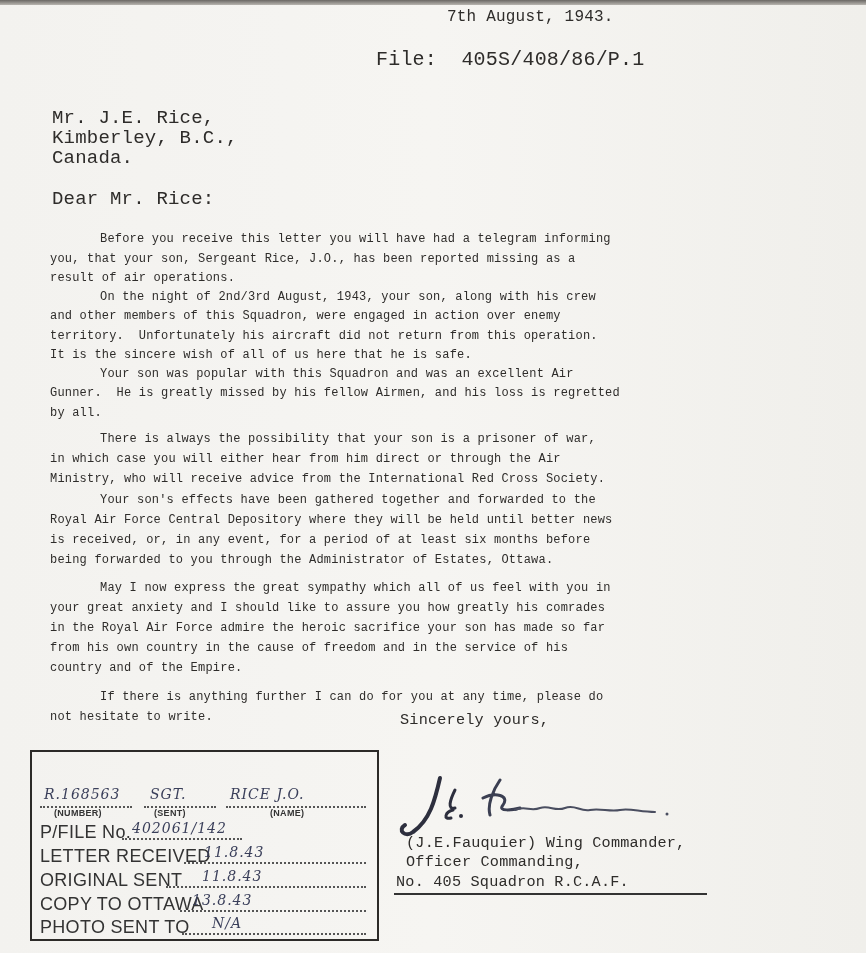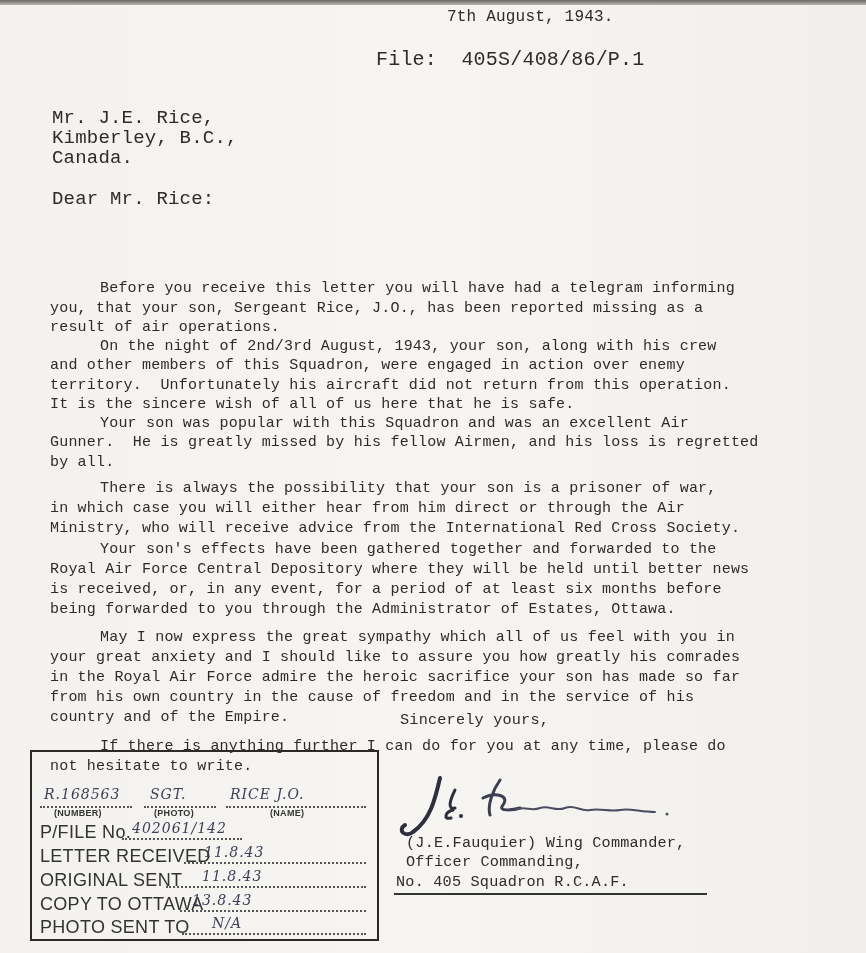--- a/index.html
+++ b/index.html
@@ -15,21 +15,21 @@
     background: linear-gradient(#6b6864, #b8b5b0);
   }
   .page {
     position: absolute; left: 0; top: 5px; width: 866px; height: 948px;
     background: linear-gradient(90deg, #f3f2ef 0%, #f6f5f2 50%, #f0efeb 100%);
   }
   .tw { position: absolute; white-space: pre; font-size: 15.2px; letter-spacing: 0.2px; }
   .date { left: 447px; top: 8px; font-size: 16px; }
   .file { left: 376px; top: 48px; font-size: 20px; }
   .addr { left: 52px; font-size: 19px; }
-  .line { left: 50px; font-size: 15px; margin-top: 48px; }
+  .line { left: 50px; font-size: 12px; }
   .ind { left: 100px; }
 
   .stamp {
     position: absolute; left: 30px; top: 750px; width: 345px; height: 187px;
     border: 2px solid #2c2a28;
     font-family: "Liberation Sans", "DejaVu Sans", sans-serif;
     color: #333;
     text-align: center;
   }
   .stamp .row { position: absolute; left: 8px; font-size: 18px; letter-spacing: 0.3px; white-space: pre; }
@@ -100,21 +100,21 @@
 <div class="squad-line"></div>
 
 <div class="stamp">
   <div class="hand" style="left:12px;top:34px">R.168563</div>
   <div class="hand" style="left:118px;top:34px">SGT.</div>
   <div class="hand" style="left:198px;top:34px">RICE J.O.</div>
   <div class="dots" style="left:8px;top:54px;width:92px"></div>
   <div class="dots" style="left:112px;top:54px;width:72px"></div>
   <div class="dots" style="left:194px;top:54px;width:140px"></div>
   <div class="sub" style="left:22px">(NUMBER)</div>
-  <div class="sub" style="left:122px">(PHOTO)</div>
+  <div class="sub" style="left:122px">(SENT)</div>
   <div class="sub" style="left:238px">(NAME)</div>
 
   <div class="row" style="top:70px">P/FILE No.</div>
   <div class="dots" style="left:90px;top:86px;width:120px"></div>
   <div class="hand" style="left:100px;top:68px">402061/142</div>
 
   <div class="row" style="top:94px">LETTER RECEIVED</div>
   <div class="dots" style="left:152px;top:110px;width:182px"></div>
   <div class="hand" style="left:172px;top:92px">11.8.43</div>
 

